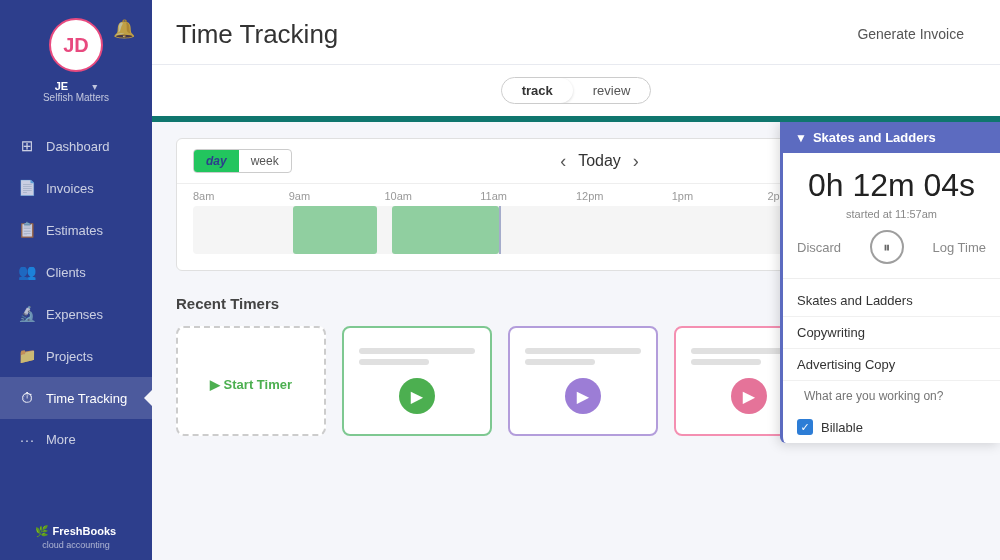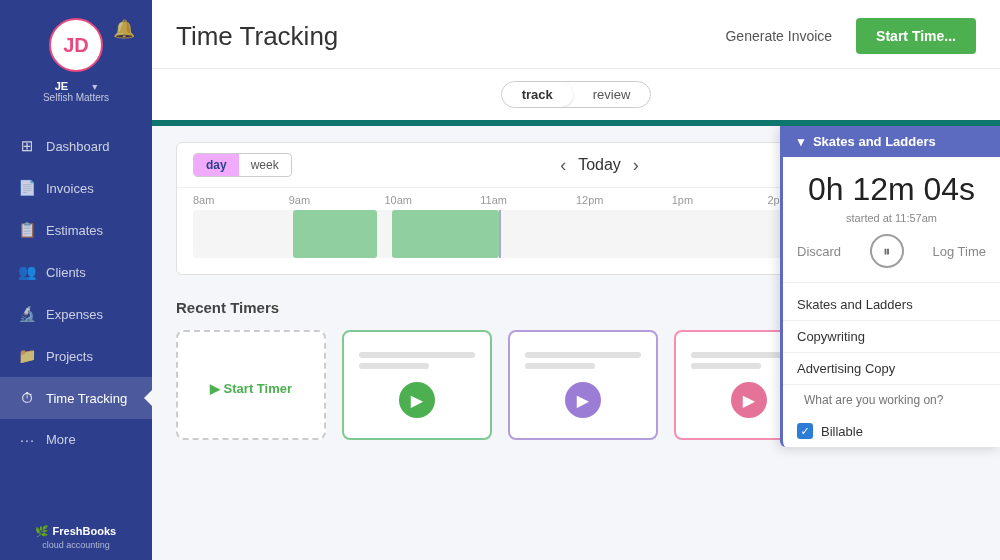--- a/index.html
+++ b/index.html
@@ -222,23 +222,24 @@
     }
     .dw-btn {
       padding: 4px 12px;
       font-size: 12px;
       border: none;
       background: transparent;
       cursor: pointer;
       color: #555;
     }
     .dw-btn.active {
-      background: #f0abfc;
+      background: #22c55e;
       color: #2d3e8c;
       font-weight: 600;
+      font-style: italic;
     }
     .nav-arrows {
       display: flex;
       align-items: center;
       gap: 8px;
       margin-left: auto;
     }
     .nav-arrow {
       background: none;
       border: none;
@@ -522,21 +523,20 @@
       <span class="sub">cloud accounting</span>
     </div>
   </div>
 </nav>
 
 <div class="main">
 
   <div class="main-header">
     <h1 class="page-title">Time Tracking</h1>
     <button class="generate-invoice-btn">Generate Invoice</button>
-    <button class="start-timer-btn">Start Time...</button>
   </div>
 
   <div class="tabs-bar">
     <div class="tabs-container">
       <button class="tab-btn active">track</button>
       <button class="tab-btn">review</button>
     </div>
   </div>
 
   <div class="content-area">

